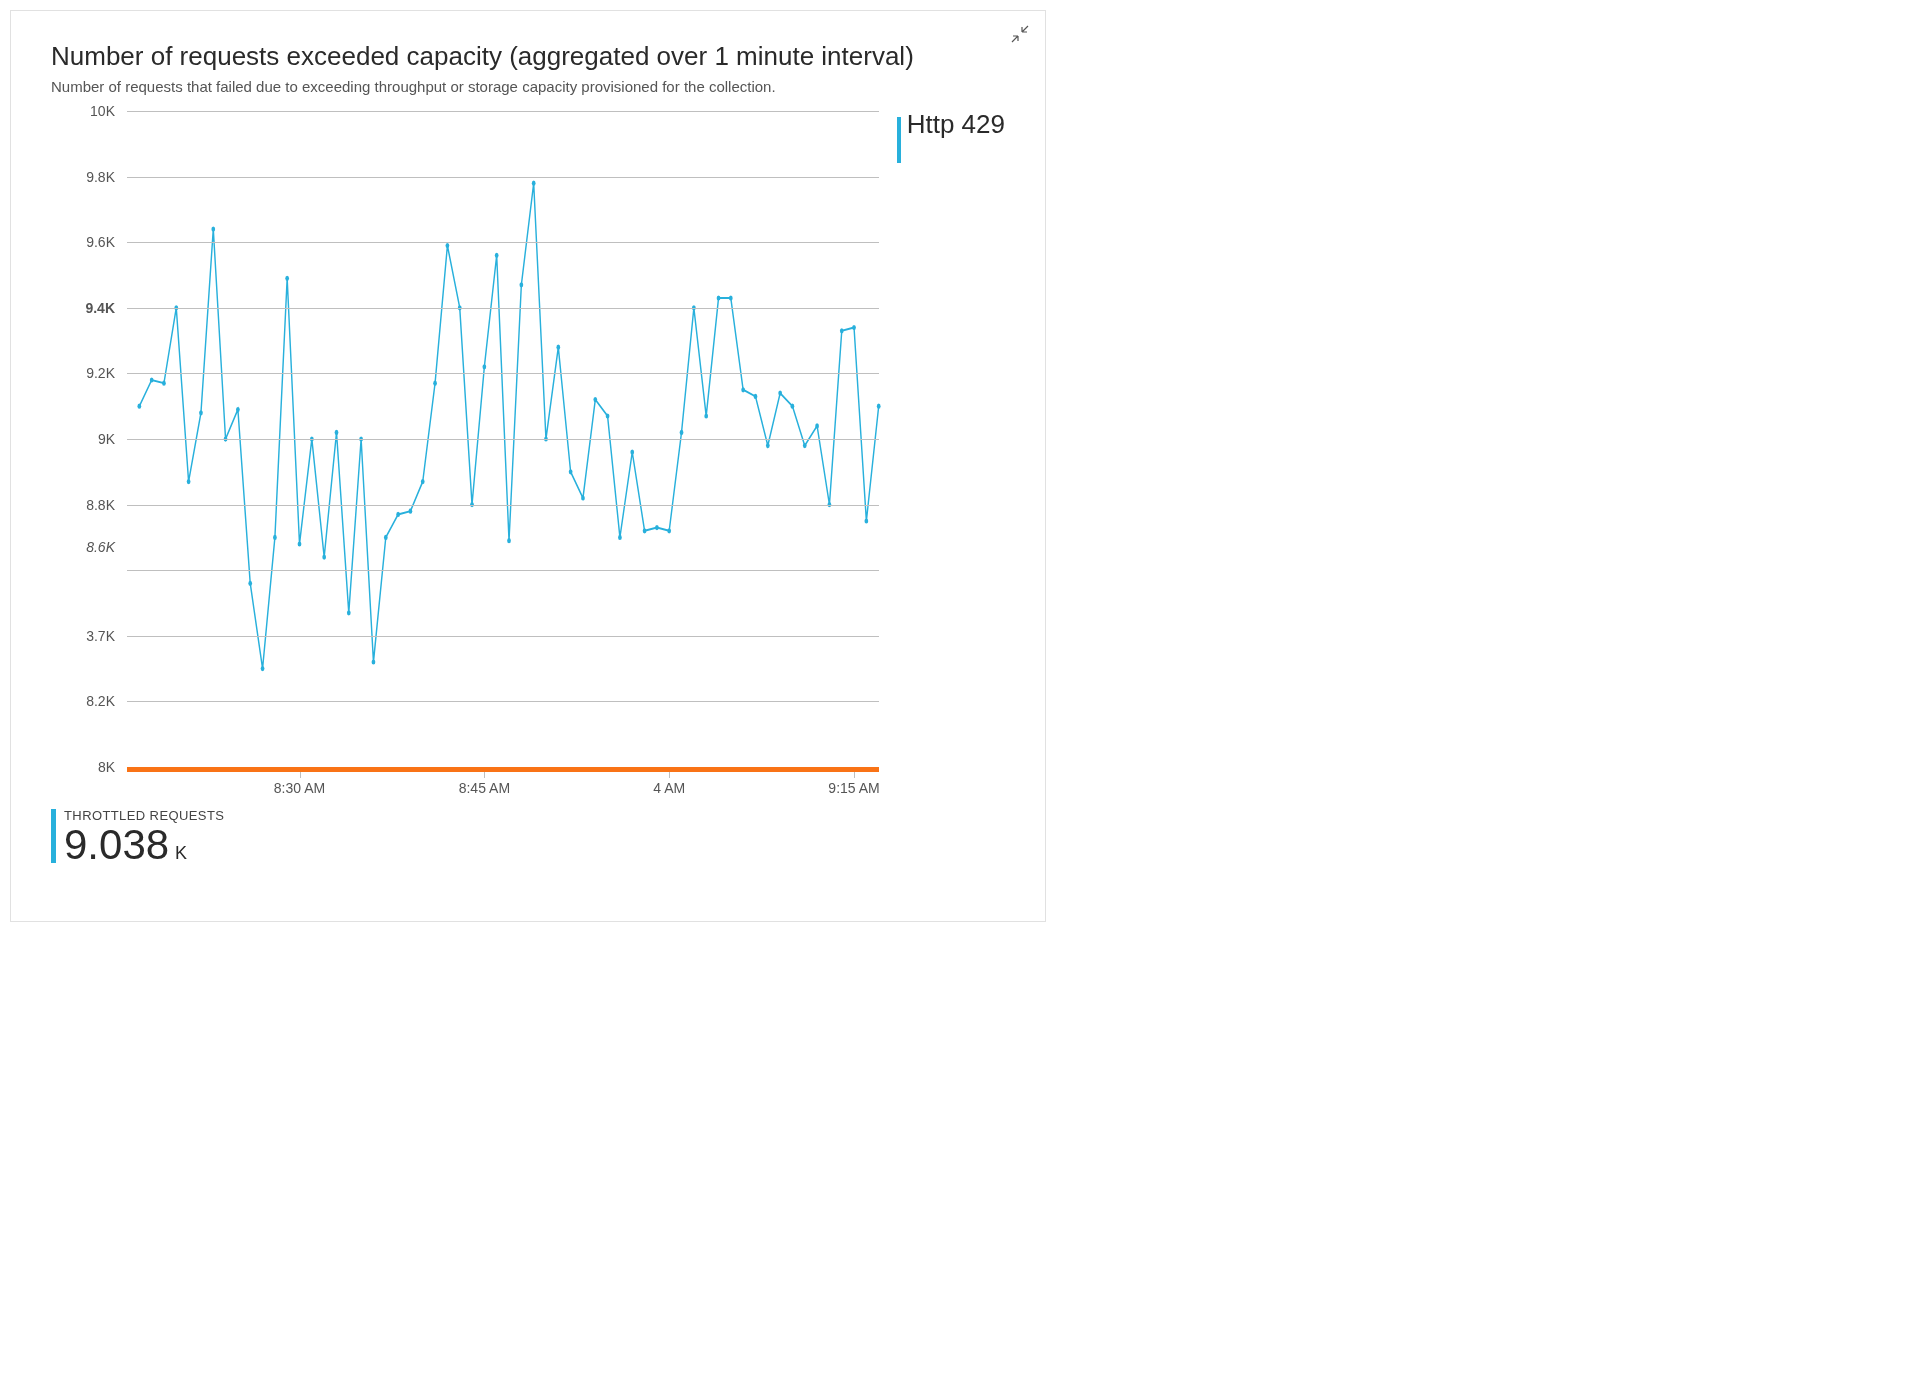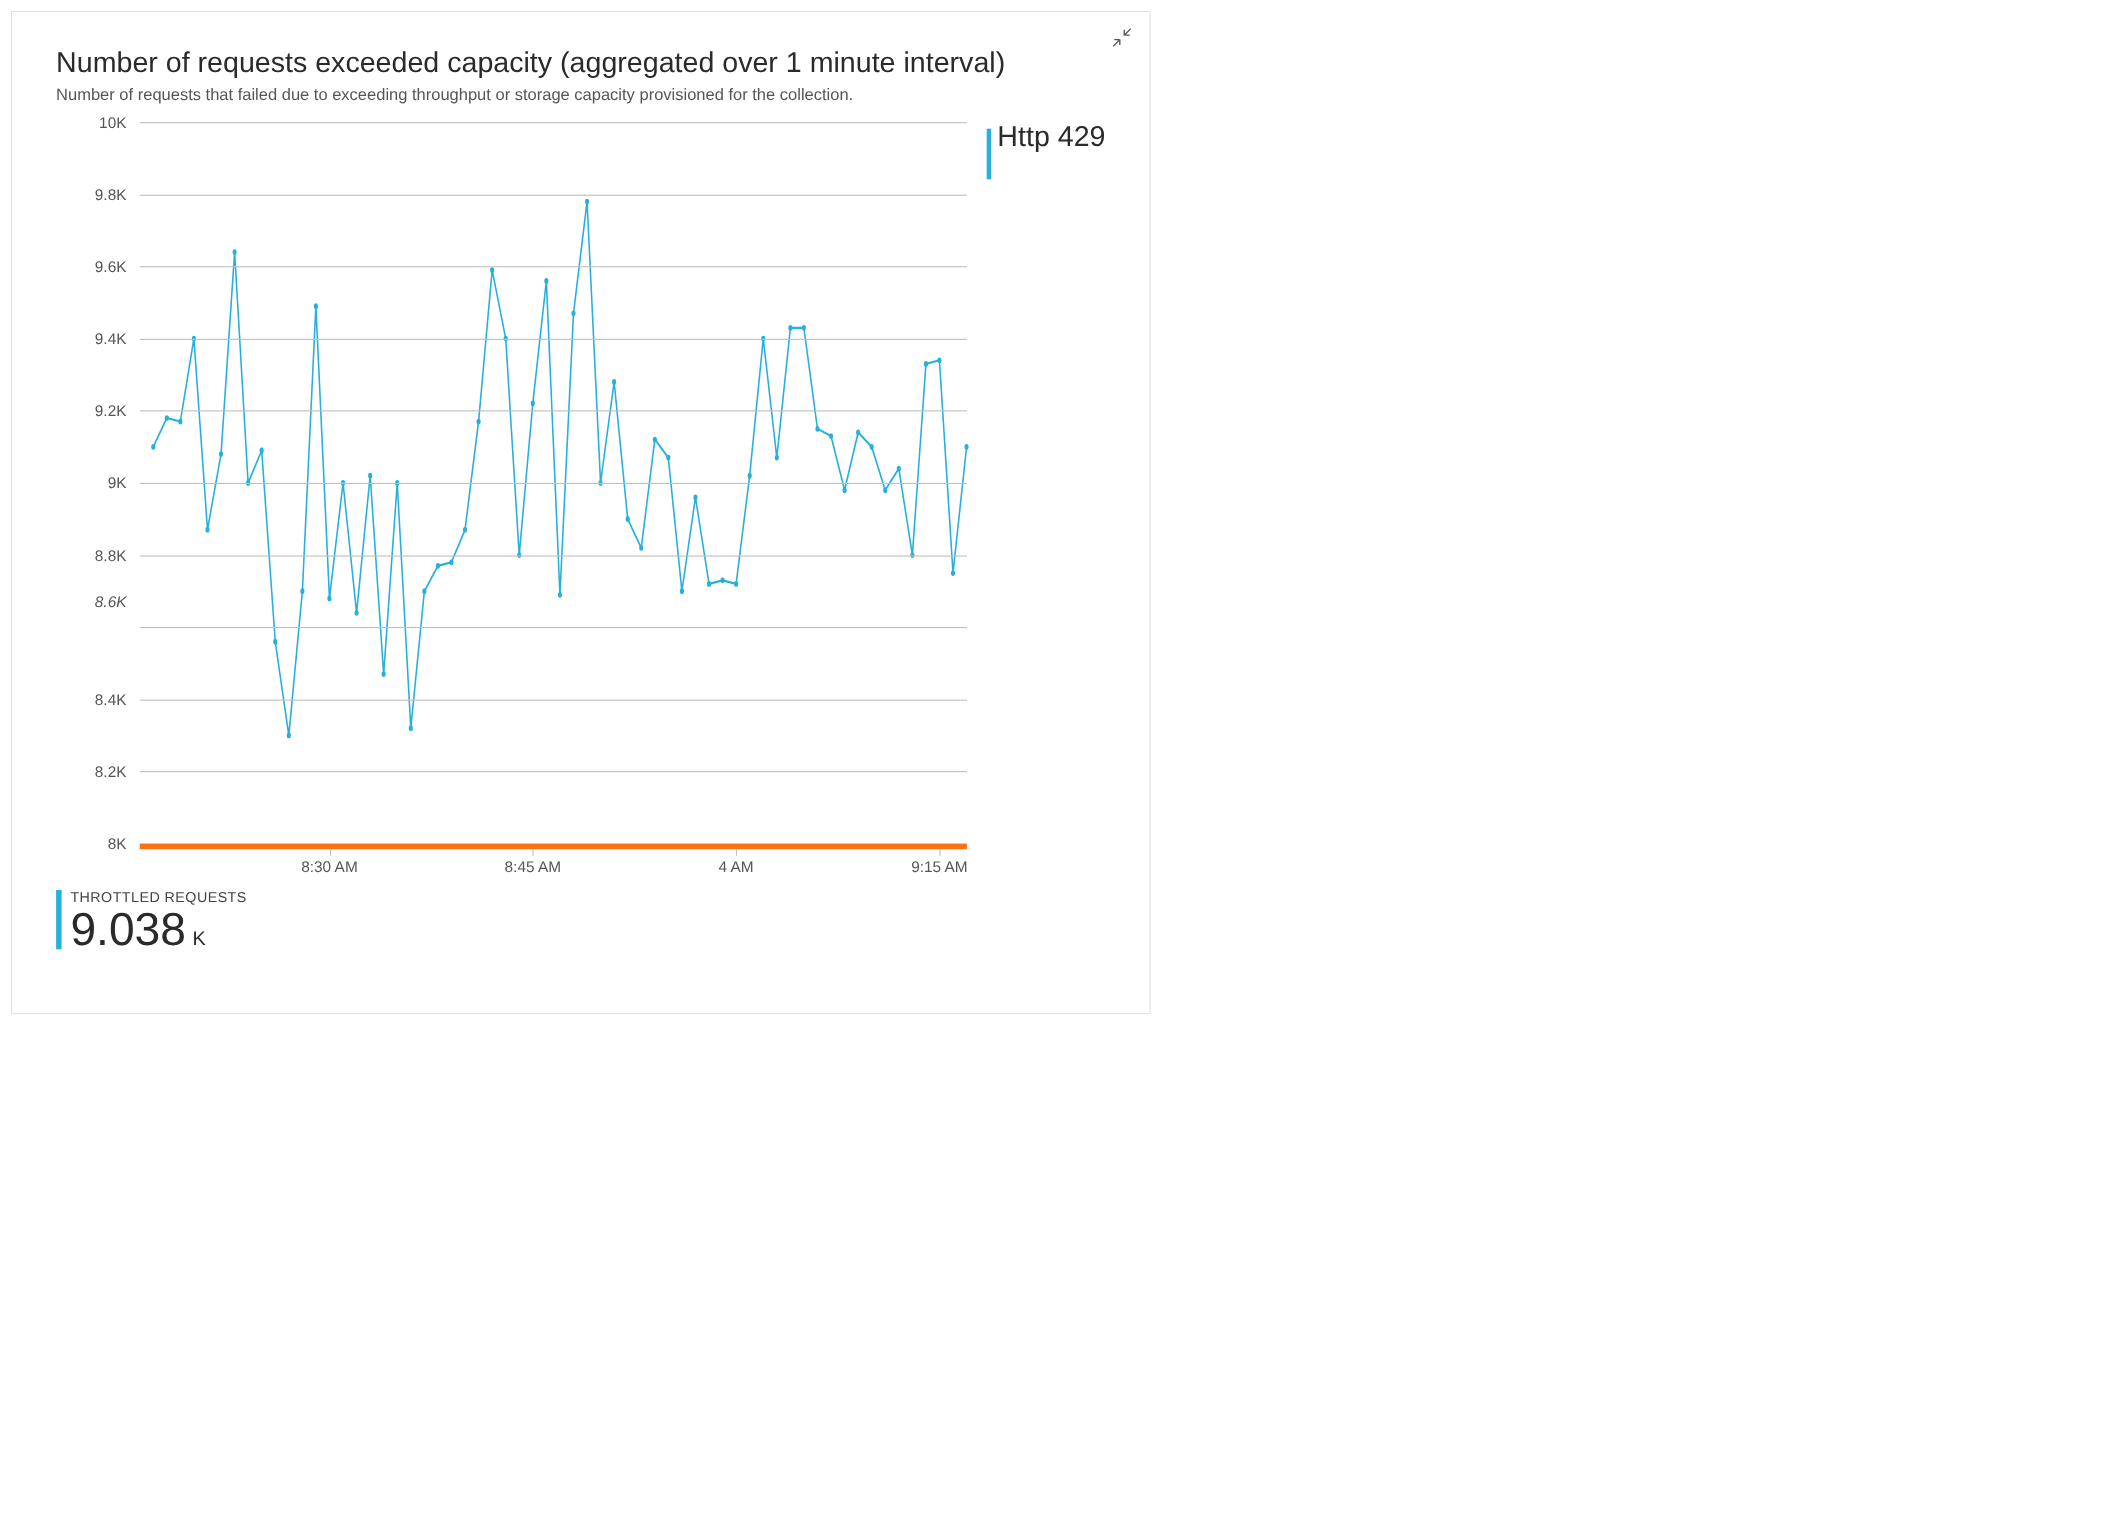--- a/index.html
+++ b/index.html
@@ -262,26 +262,26 @@
           <div class="x-tick-label" style="left: 22.9508%;">8:30 AM</div>
           <div class="x-tick-mark" style="left: 47.541%;"></div>
           <div class="x-tick-label" style="left: 47.541%;">8:45 AM</div>
           <div class="x-tick-mark" style="left: 72.1311%;"></div>
           <div class="x-tick-label" style="left: 72.1311%;">4 AM</div>
           <div class="x-tick-mark" style="left: 96.7213%;"></div>
           <div class="x-tick-label" style="left: 96.7213%;">9:15 AM</div>
         </div>
     <div class="y-tick" style="top: 656px;">8K</div>
         <div class="y-tick" style="top: 590.4px;">8.2K</div>
-        <div class="y-tick" style="top: 524.8px;">8.4K</div>
+        <div class="y-tick" style="top: 524.8px;">3.7K</div>
         <div class="y-tick" style="top: 436px; font-style: italic;">8.6K</div>
         <div class="y-tick" style="top: 393.6px;">8.8K</div>
         <div class="y-tick" style="top: 328px;">9K</div>
         <div class="y-tick" style="top: 262.4px;">9.2K</div>
-        <div class="y-tick" style="top: 196.8px;">9.4K</div>
+        <div class="y-tick" style="top: 196.8px; font-weight: bold;">9.4K</div>
         <div class="y-tick" style="top: 131.2px;">9.6K</div>
         <div class="y-tick" style="top: 65.6px;">9.8K</div>
         <div class="y-tick" style="top: 0px;">10K</div>
       </div>
     <div class="legend">
       <div class="legend-item">
         <div class="legend-swatch"></div>
         <div class="legend-label">Http 429</div>
       </div>
     </div>

